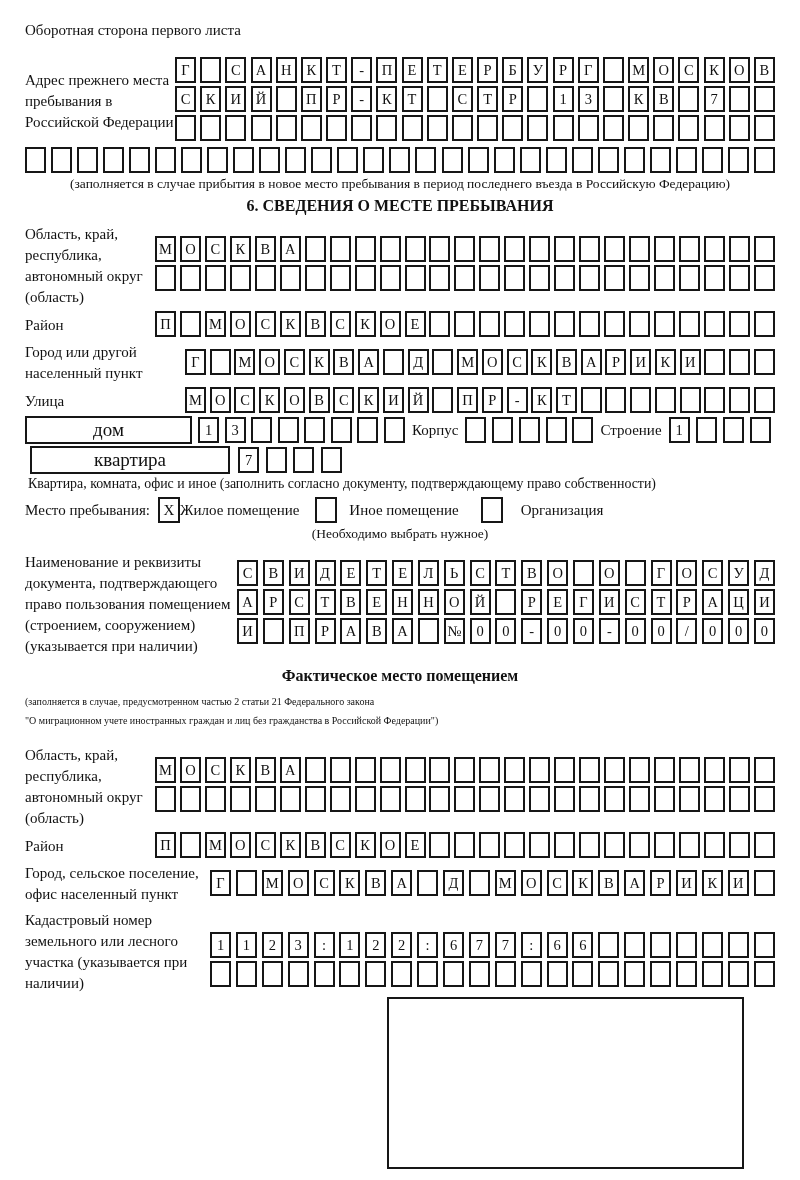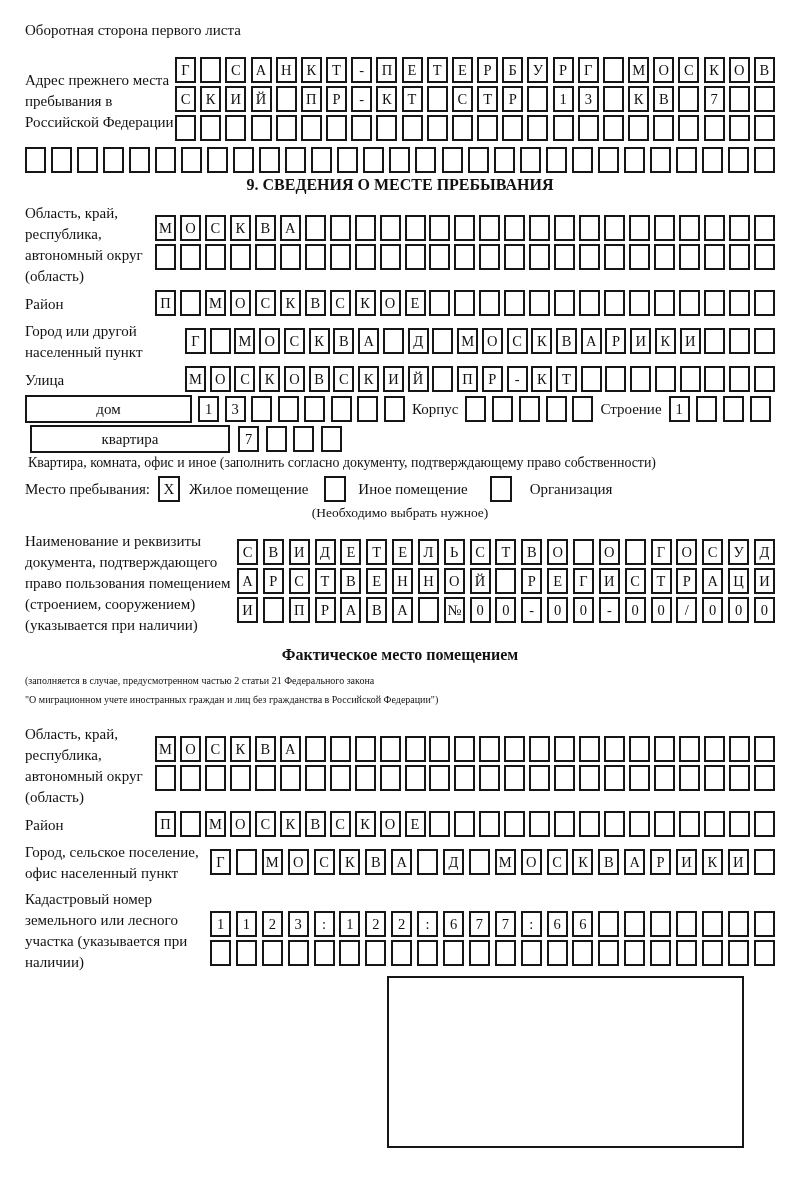--- a/index.html
+++ b/index.html
@@ -29,21 +29,21 @@
   .f-rows { flex:1; min-width:0; }
 
   .caption { font-size:13.5px; text-align:center; margin:3px 0 5px 0; }
   .caption-left { font-size:13.9px; text-align:left; margin:2px 0 5px 3px; }
   .sec-title { text-align:center; font-weight:bold; font-size:16px; margin:2px 0 7px 0; }
 
   
   .inline-row { display:flex; align-items:center; margin-bottom:2px; }
   .wbox {
     border:2px solid #161616; height:28px; display:flex; align-items:center;
-    justify-content:center; font-size:15px; background:#fff; flex:none;
+    justify-content:center; font-size:19px; background:#fff; flex:none;
   }
   .seg { display:flex; flex:none; justify-content:space-between; }
   .seg-label { flex:none; font-size:15px; padding:0 7px; }
 
   
   .stay-row { display:flex; align-items:center; margin:4px 0 1px 0; }
   .checkbox {
     flex:none; width:22px; height:26px; border:2px solid #161616;
     display:inline-flex; align-items:center; justify-content:center;
     font-size:15px; background:#fff;
@@ -171,22 +171,23 @@
       <span class="cbox"></span>
       <span class="cbox"></span>
       <span class="cbox"></span>
       <span class="cbox"></span>
       <span class="cbox"></span>
       <span class="cbox"></span>
       <span class="cbox"></span>
       <span class="cbox"></span>
       <span class="cbox"></span>
     </div>
-
-  <div class="sec-title">9. СВЕДЕНИЯ О МЕСТЕ ПРЕБЫВАНИЯ</div>
+  <div class="caption">(заполняется в случае прибытия в новое место пребывания в период последнего въезда в Российскую Федерацию)</div>
+
+  <div class="sec-title">6. СВЕДЕНИЯ О МЕСТЕ ПРЕБЫВАНИЯ</div>
 
   <div class="field">
     <div class="f-label w130">Область, край, республика, автономный округ (область)</div>
     <div class="f-rows">
       <div class="boxrow rowgap">
           <span class="cbox">М</span>
           <span class="cbox">О</span>
           <span class="cbox">С</span>
           <span class="cbox">К</span>
           <span class="cbox">В</span>
@@ -375,21 +376,21 @@
         <span class="cbox"></span>
         <span class="cbox"></span>
       </div>
   </div>
   <div class="caption-left">Квартира, комната, офис и иное (заполнить согласно документу, подтверждающему право собственности)</div>
 
   <div class="stay-row">
     <span class="opt-label">Место пребывания:</span>
     <span class="opt" style="margin-left:8px;">
       <span class="checkbox">X</span>
-      <span class="opt-label" style="margin-left:9px;">Жилое помещение</span>
+      <span class="opt-label" style="margin-left:0;">Жилое помещение</span>
     </span>
     <span class="opt" style="margin-left:16px;">
       <span class="checkbox"></span>
       <span class="opt-label" style="margin-left:12px;">Иное помещение</span>
     </span>
     <span class="opt" style="margin-left:22px;">
       <span class="checkbox"></span>
       <span class="opt-label" style="margin-left:18px;">Организация</span>
     </span>
   </div>

